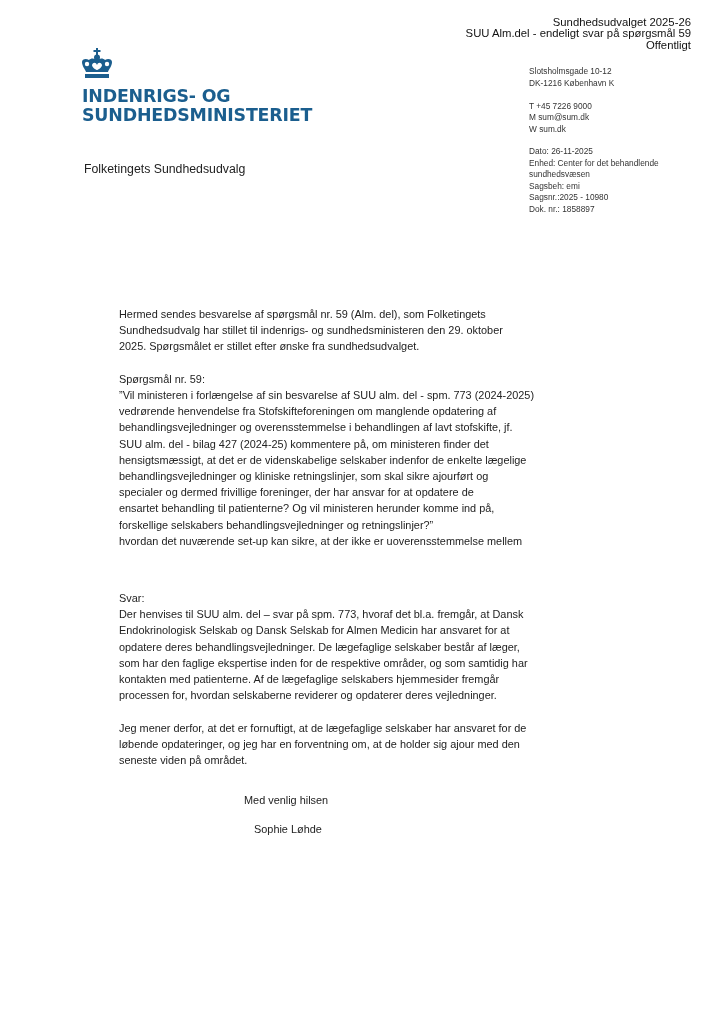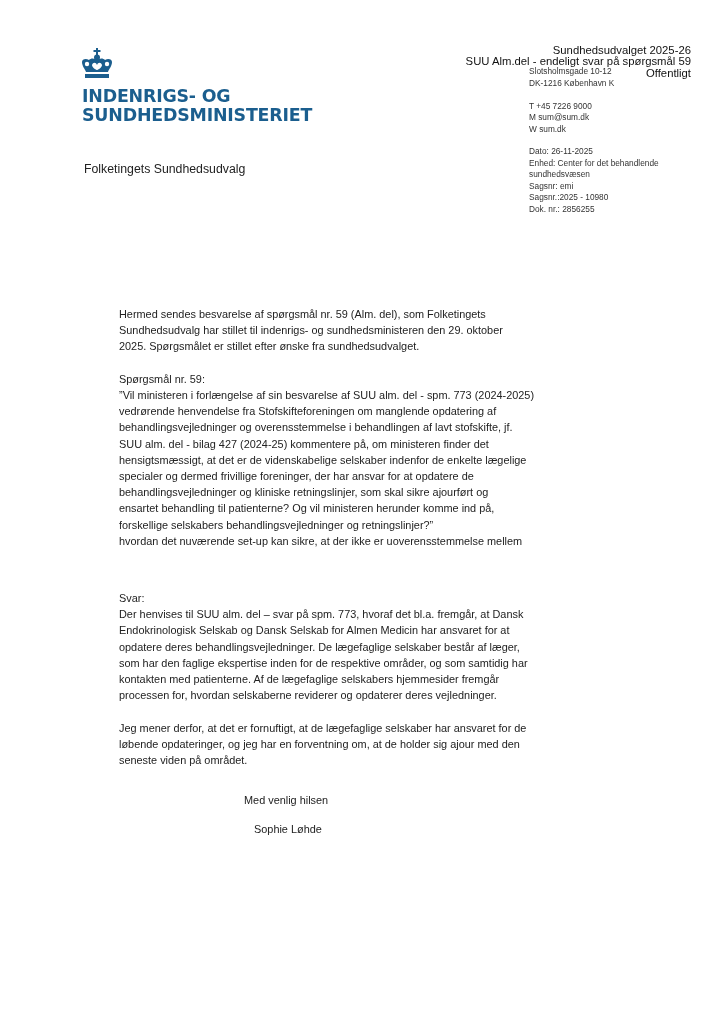--- a/index.html
+++ b/index.html
@@ -2,21 +2,21 @@
 <html><head>
   <meta charset="utf-8">
   <style>
     html, body { margin: 0; padding: 0; background: #ffffff; }
     body {
       width: 724px; height: 1024px; position: relative; overflow: hidden;
       font-family: "Liberation Sans", sans-serif; color: #222;
     }
     .stamp {
       position: absolute; right: 33px; top: 17px; text-align: right;
-      font-family: "Liberation Sans", sans-serif; font-size: 11.3px; line-height: 11.4px; color: #111; margin-top: 28px;
+      font-family: "Liberation Sans", sans-serif; font-size: 11.3px; line-height: 11.4px; color: #111;
     }
     .stamp div { white-space: nowrap; }
     .logo { position: absolute; left: 80px; top: 48px; }
     .crown { position: absolute; left: 0px; top: 0px; width: 34px; height: 34px; }
     .logo-text {
       position: absolute; left: 2px; top: 38px; white-space: nowrap;
       font-family: "DejaVu Sans", sans-serif; font-weight: bold; color: #1b5e8e;
       font-size: 18.5px; line-height: 19px; letter-spacing: -0.2px;
       transform: scaleX(0.94); transform-origin: left top;
     }
@@ -83,43 +83,43 @@
   <div class="gap"></div>
   <div>T +45 7226 9000</div>
   <div>M sum@sum.dk</div>
   <div>W sum.dk</div>
 </div>
 
 <div class="meta">
   <div>Dato: 26-11-2025</div>
   <div>Enhed: Center for det behandlende</div>
   <div>sundhedsvæsen</div>
-  <div>Sagsnr: emi</div>
+  <div>Sagsbeh: emi</div>
   <div>Sagsnr.:2025 - 10980</div>
-  <div>Dok. nr.: 2856255</div>
+  <div>Dok. nr.: 1858897</div>
 </div>
 
 <div class="recipient">Folketingets Sundhedsudvalg</div>
 
 <div class="body-text">
   <div class="para">
     <p>Hermed sendes besvarelse af spørgsmål nr. 59 (Alm. del), som Folketingets</p>
     <p>Sundhedsudvalg har stillet til indenrigs- og sundhedsministeren den 29. oktober</p>
     <p>2025. Spørgsmålet er stillet efter ønske fra sundhedsudvalget.</p>
   </div>
 
   <div class="para-lg">
     <p>Spørgsmål nr. 59:</p>
     <p>”Vil ministeren i forlængelse af sin besvarelse af SUU alm. del - spm. 773 (2024-2025)</p>
     <p>vedrørende henvendelse fra Stofskifteforeningen om manglende opdatering af</p>
     <p>behandlingsvejledninger og overensstemmelse i behandlingen af lavt stofskifte, jf.</p>
     <p>SUU alm. del - bilag 427 (2024-25) kommentere på, om ministeren finder det</p>
     <p>hensigtsmæssigt, at det er de videnskabelige selskaber indenfor de enkelte lægelige</p>
+    <p>behandlingsvejledninger og kliniske retningslinjer, som skal sikre ajourført og</p>
     <p>specialer og dermed frivillige foreninger, der har ansvar for at opdatere de</p>
-    <p>behandlingsvejledninger og kliniske retningslinjer, som skal sikre ajourført og</p>
     <p>ensartet behandling til patienterne? Og vil ministeren herunder komme ind på,</p>
     <p>forskellige selskabers behandlingsvejledninger og retningslinjer?”</p>
     <p>hvordan det nuværende set-up kan sikre, at der ikke er uoverensstemmelse mellem</p>
   </div>
 
   <div class="para">
     <p>Svar:</p>
     <p>Der henvises til SUU alm. del – svar på spm. 773, hvoraf det bl.a. fremgår, at Dansk</p>
     <p>Endokrinologisk Selskab og Dansk Selskab for Almen Medicin har ansvaret for at</p>
     <p>opdatere deres behandlingsvejledninger. De lægefaglige selskaber består af læger,</p>

